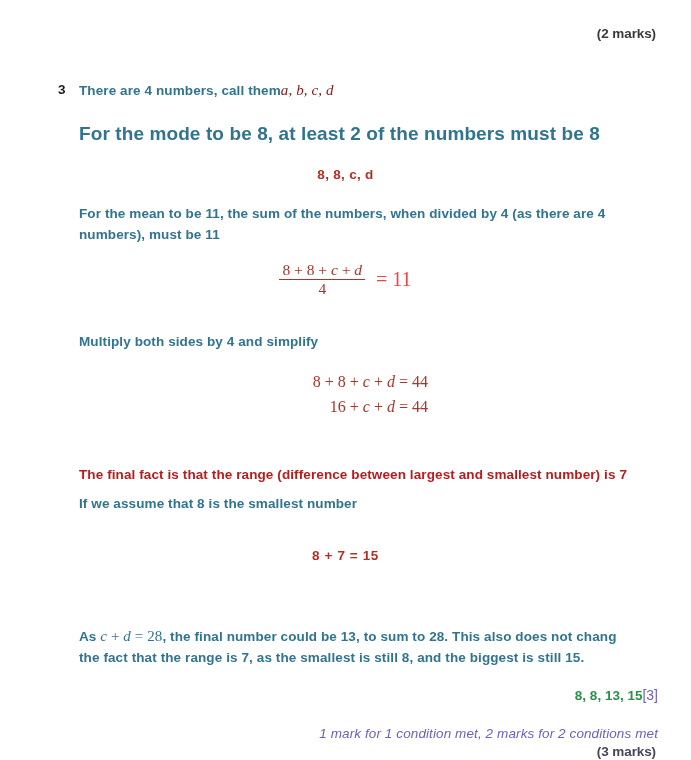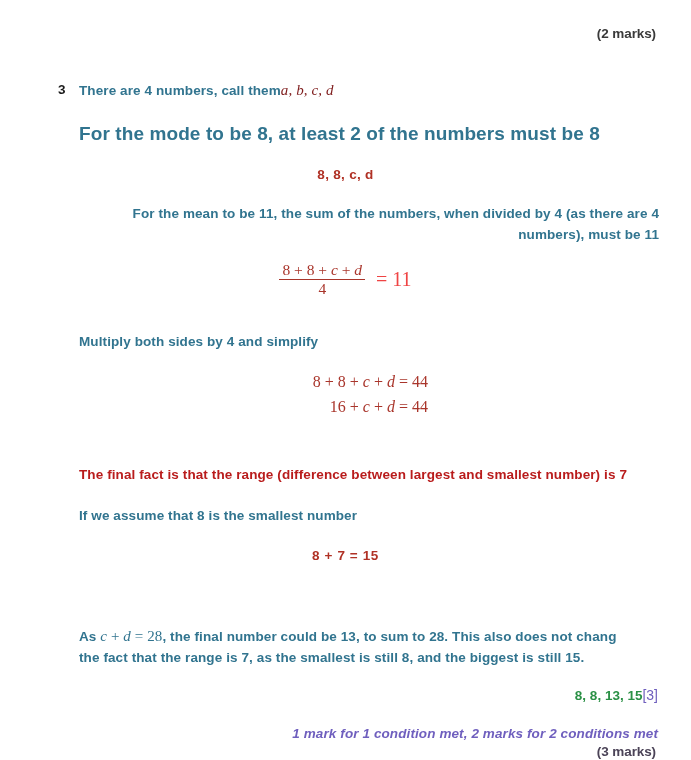--- a/index.html
+++ b/index.html
@@ -144,21 +144,21 @@
   }
   .answer-vals { color: #2a9045; }
   .answer-marks { color: #6f5fbe; font-weight: normal; font-size: 14px; }
 
   .note-line {
     position: absolute;
     right: 33px;
     top: 726px;
     font-size: 13.5px;
     font-style: italic;
-    font-weight: bold;
+    font-weight: normal;
     color: #6f5fbe;
     white-space: nowrap;
     letter-spacing: 0.1px;
   }
 
   .inline-math {
     font-family: "Liberation Serif", serif;
     font-weight: normal;
     font-size: 15px;
     color: #31748f;
@@ -192,21 +192,21 @@
   </div>
 
   <div class="clip-row" style="top:123px;">
     <span style="font-size:19px;font-weight:bold;color:#31748f;letter-spacing:0.1px;">For the mode to be 8, at least 2 of the numbers must be 8</span>
   </div>
 
   <div class="abs" style="left:0; top:165px; width:691px; text-align:center;">
     <span class="redbold">8, 8, </span><span class="redbold it">c, d</span>
   </div>
 
-  <div class="wrap-row" style="top:203px; width:580px;text-align:right;">
+  <div class="wrap-row" style="top:203px; width:580px;">
     <p class="body-line" style="margin-left:0;">For the mean to be 11, the sum of the numbers, when divided by 4 (as there are 4 numbers), must be 11</p>
   </div>
 
   <div class="abs" style="left:0; top:262px; width:691px; text-align:center;">
     <span class="frac-wrap">
       <span class="frac">
         <span class="num"><span>8 + 8 + </span><span style="font-style:italic;">c</span><span> + </span><span style="font-style:italic;">d</span></span>
         <span class="bar"></span>
         <span class="den">4</span>
       </span>
@@ -220,21 +220,21 @@
 
   <div class="abs eq-block" style="left:0; top:369px; width:428px;">
     <div><span>8 + 8 + </span><span class="it">c</span><span> + </span><span class="it">d</span><span> = 44</span></div>
     <div><span>16 +  </span><span class="it">c</span><span> + </span><span class="it">d</span><span> = 44</span></div>
   </div>
 
   <div class="clip-row" style="top:465px; width:580px;">
     <span style="font-size:13.5px;font-weight:bold;color:#b91c1c;letter-spacing:0.1px;">The final fact is that the range (difference between largest and smallest number) is 7</span>
   </div>
 
-  <div class="clip-row" style="top:506px;">
+  <div class="clip-row" style="top:494px;">
     <span style="font-size:13.5px;font-weight:bold;color:#31748f;letter-spacing:0.1px;">If we assume that 8 is the smallest number</span>
   </div>
 
   <div class="abs" style="left:0; top:546px; width:691px; text-align:center;">
     <span class="redbold" style="letter-spacing:0.6px;">8 + 7 = 15</span>
   </div>
 
 
   <div class="wrap-row" style="top:626px; width:579px; height:46px;">
     <p class="body-line" style="margin-left:0; white-space:nowrap;"><span>As </span><span class="inline-math"><span class="it">c</span><span> + </span><span class="it">d</span><span> = 28</span></span><span>, the final number could be 13, to sum to 28. This also does not chang</span></p>

